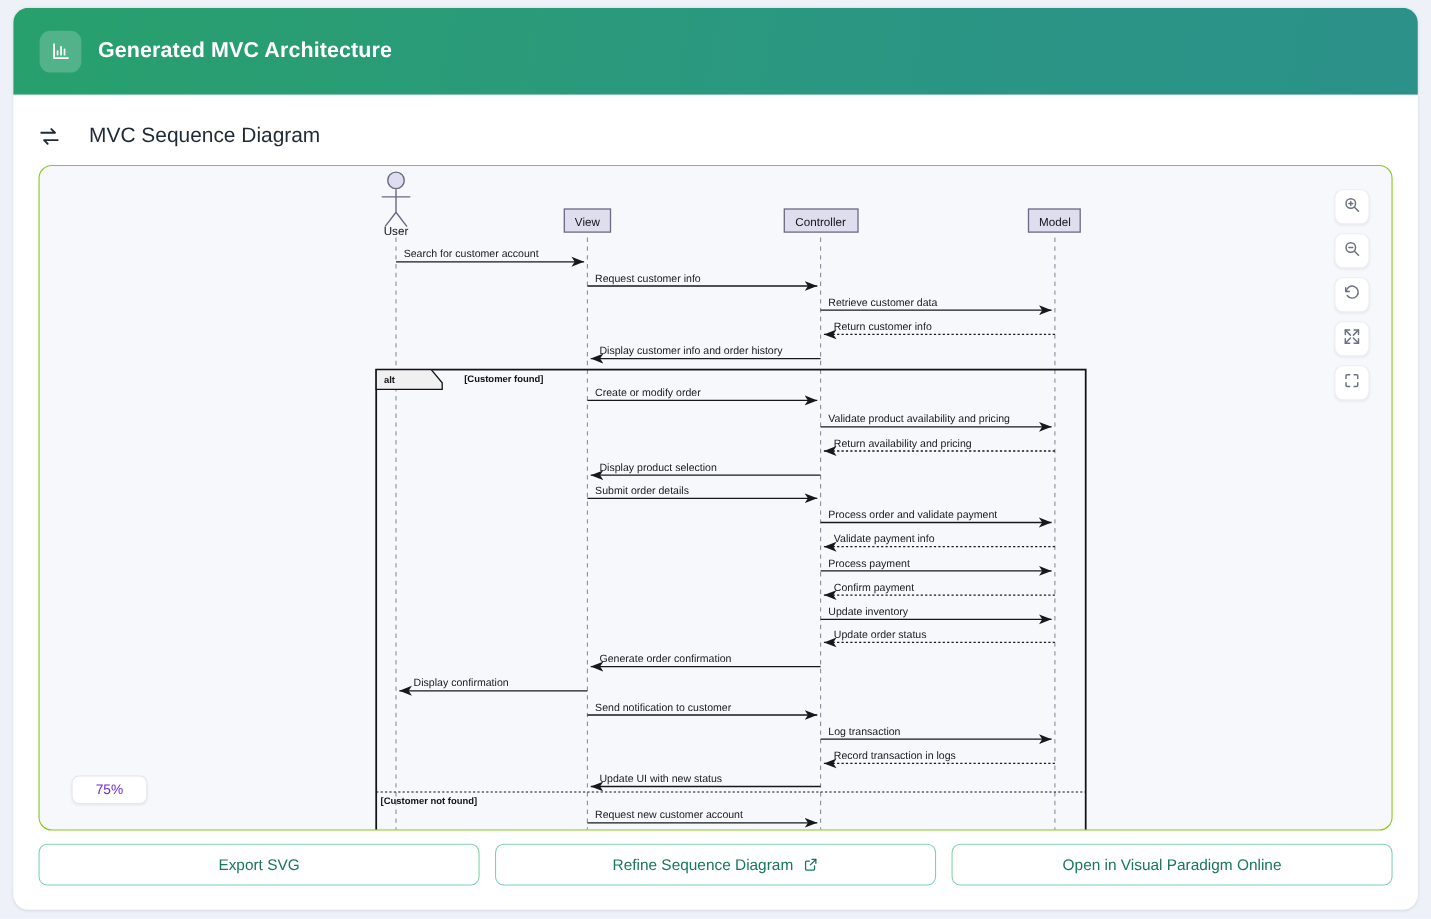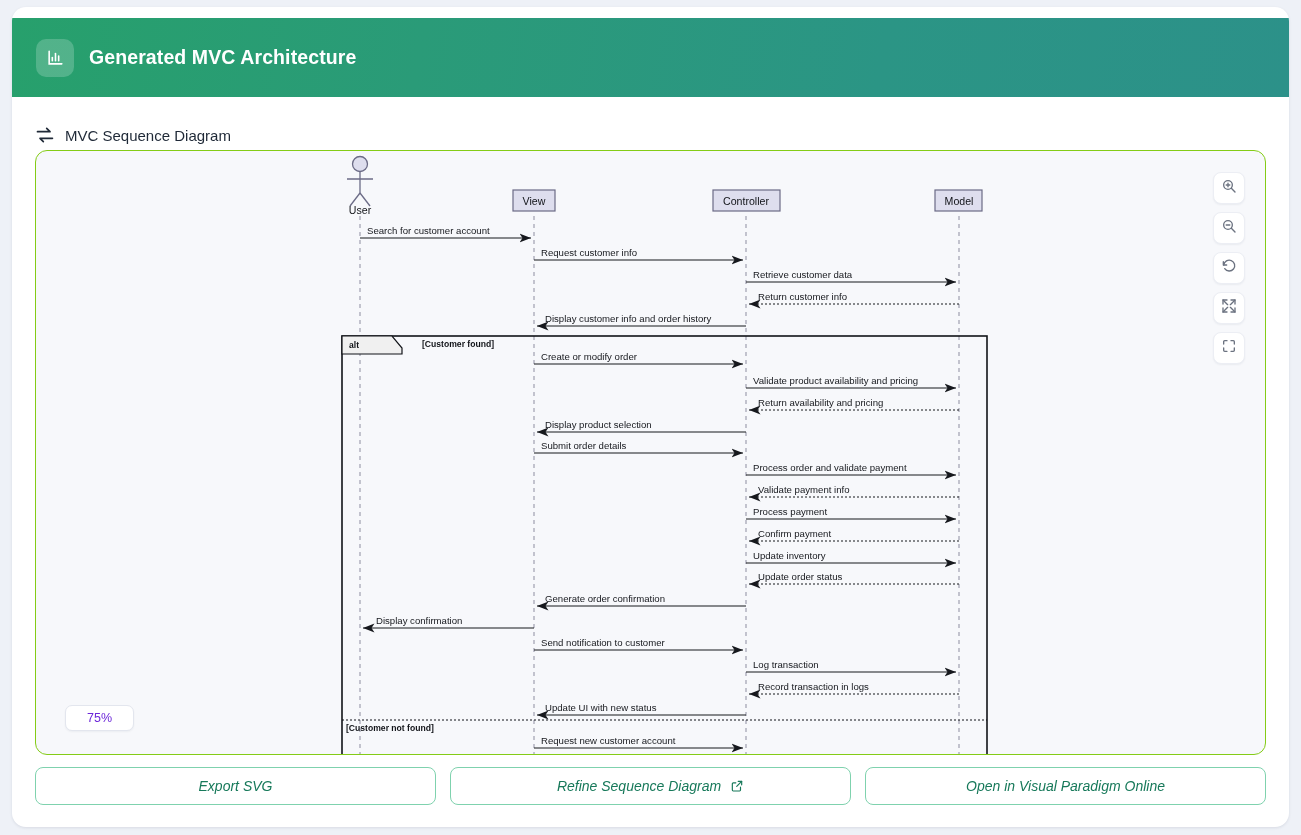--- a/index.html
+++ b/index.html
@@ -24,21 +24,20 @@
     box-shadow: 0 1px 3px rgba(22,30,55,.10);
     overflow: hidden;
   }
   
   .hdr {
     position: relative;
     height: 79px;
     background: linear-gradient(100deg, #27a06c 0%, #2a9b78 32%, #2b9585 68%, #2c9189 100%);
     display: flex; align-items: center;
     padding: 0 24px;
-    margin-top: 11px;
   }
   .hdr-icon {
     width: 38px; height: 38px;
     border-radius: 10px;
     background: rgba(255,255,255,.20);
     display: flex; align-items: center; justify-content: center;
     margin-right: 15px;
     flex: none;
   }
   .hdr-text { display: flex; flex-direction: column; justify-content: center; }
@@ -49,21 +48,21 @@
   .hdr-sub {
     font-size: 12.8px; color: #e3f3ec; line-height: 19px; margin-top: 1px;
   }
   
   .sec {
     display: flex; align-items: center;
     padding: 20px 0 0 23px;
     height: 56px;
   }
   .sec-icon { width: 20px; height: 20px; margin-right: 10px; flex: none; }
-  .sec-title { font-size: 15px; color: #1f2937; font-weight: 500; }
+  .sec-title { font-size: 19px; color: #1f2937; font-weight: 500; margin-left: 16px; }
   
   .dwrap {
     position: absolute;
     left: 23px; top: 143px;
     width: 1231px; height: 605px;
     background: #f7f8fb;
     border: 1px solid #84cc16;
     border-radius: 12px;
     overflow: hidden;
   }
@@ -95,21 +94,21 @@
     display: flex; align-items: center; justify-content: center;
     box-shadow: 0 1px 2px rgba(20,30,60,.06);
     cursor: pointer;
   }
   
   .foot {
     position: absolute;
     left: 0; bottom: 0;
     width: 100%;
     padding: 0 23px 22px 23px;
-    display: flex; gap: 14px; font-style: italic;
+    display: flex; gap: 14px;
   }
   .fbtn {
     flex: 1;
     height: 38px;
     background: #ffffff;
     border: 1px solid #7fd2ae;
     border-radius: 8px;
     display: flex; align-items: center; justify-content: center; gap: 9px;
     font-size: 14px;
     color: #17795a;

